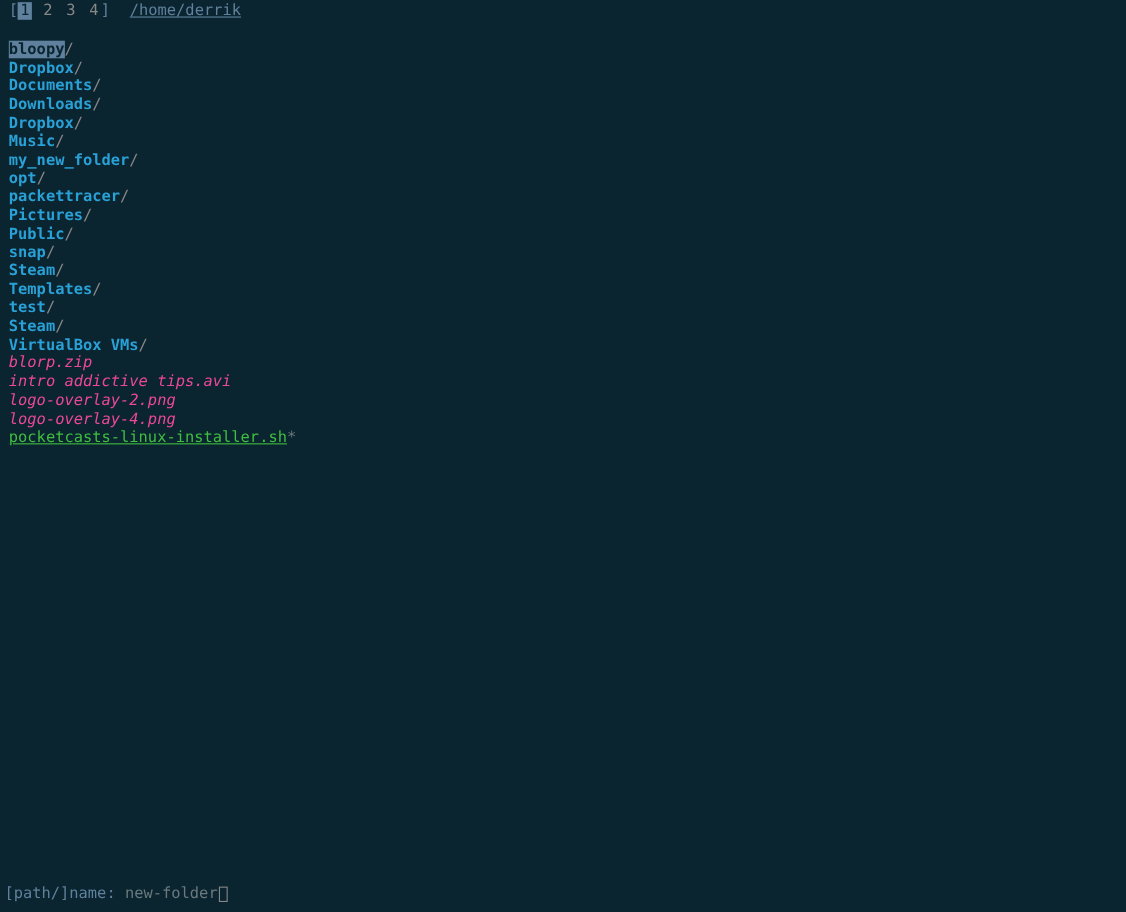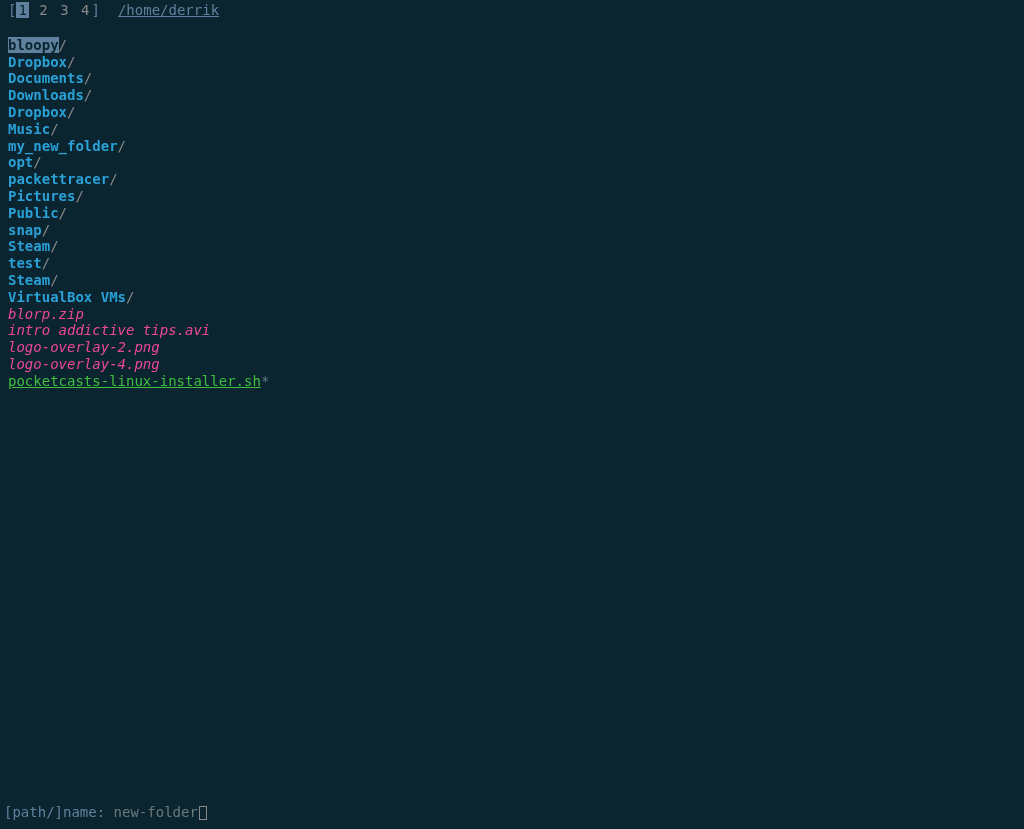--- a/index.html
+++ b/index.html
@@ -114,20 +114,21 @@
     <div class="entry"><span class="dir-name">Downloads</span><span class="dir-slash">/</span></div>
     <div class="entry"><span class="dir-name">Dropbox</span><span class="dir-slash">/</span></div>
     <div class="entry"><span class="dir-name">Music</span><span class="dir-slash">/</span></div>
     <div class="entry"><span class="dir-name">my_new_folder</span><span class="dir-slash">/</span></div>
     <div class="entry"><span class="dir-name">opt</span><span class="dir-slash">/</span></div>
     <div class="entry"><span class="dir-name">packettracer</span><span class="dir-slash">/</span></div>
     <div class="entry"><span class="dir-name">Pictures</span><span class="dir-slash">/</span></div>
     <div class="entry"><span class="dir-name">Public</span><span class="dir-slash">/</span></div>
     <div class="entry"><span class="dir-name">snap</span><span class="dir-slash">/</span></div>
     <div class="entry"><span class="dir-name">Steam</span><span class="dir-slash">/</span></div>
+    <div class="entry"><span class="dir-name">Templates</span><span class="dir-slash">/</span></div>
     <div class="entry"><span class="dir-name">test</span><span class="dir-slash">/</span></div>
     <div class="entry"><span class="dir-name">Steam</span><span class="dir-slash">/</span></div>
     <div class="entry"><span class="dir-name">VirtualBox VMs</span><span class="dir-slash">/</span></div>
     <div class="entry"><span class="file-name">blorp.zip</span></div>
     <div class="entry"><span class="file-name">intro addictive tips.avi</span></div>
     <div class="entry"><span class="file-name">logo-overlay-2.png</span></div>
     <div class="entry"><span class="file-name">logo-overlay-4.png</span></div>
     <div class="entry"><span class="exec-name">pocketcasts-linux-installer.sh</span><span class="exec-star">*</span></div>
   </div>
 

